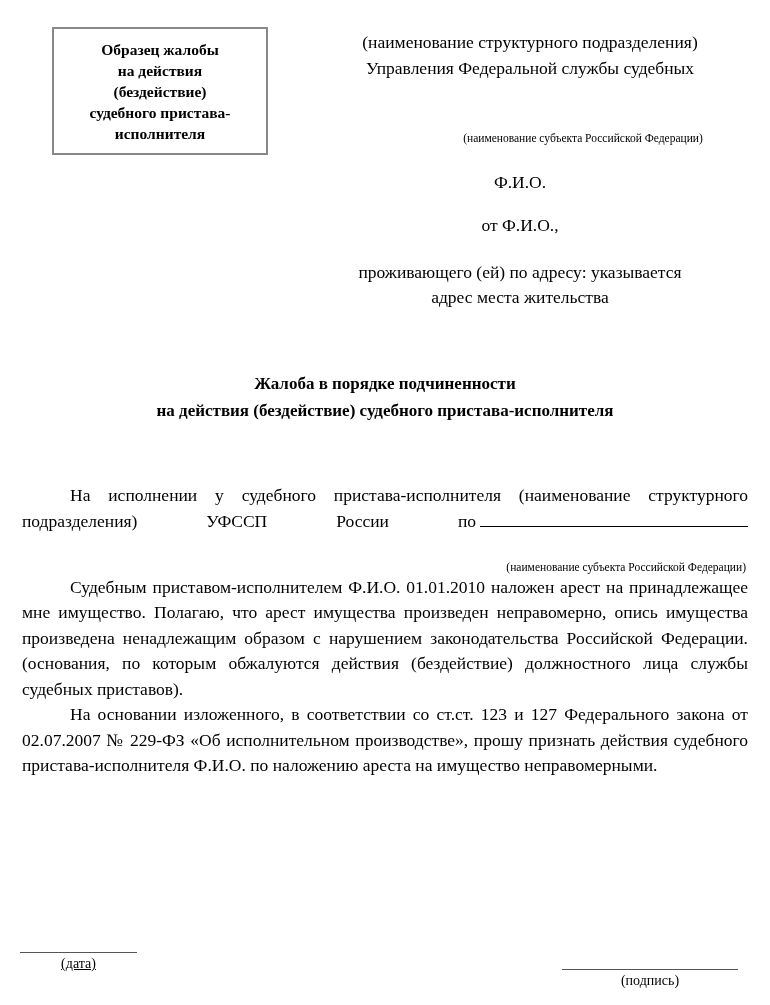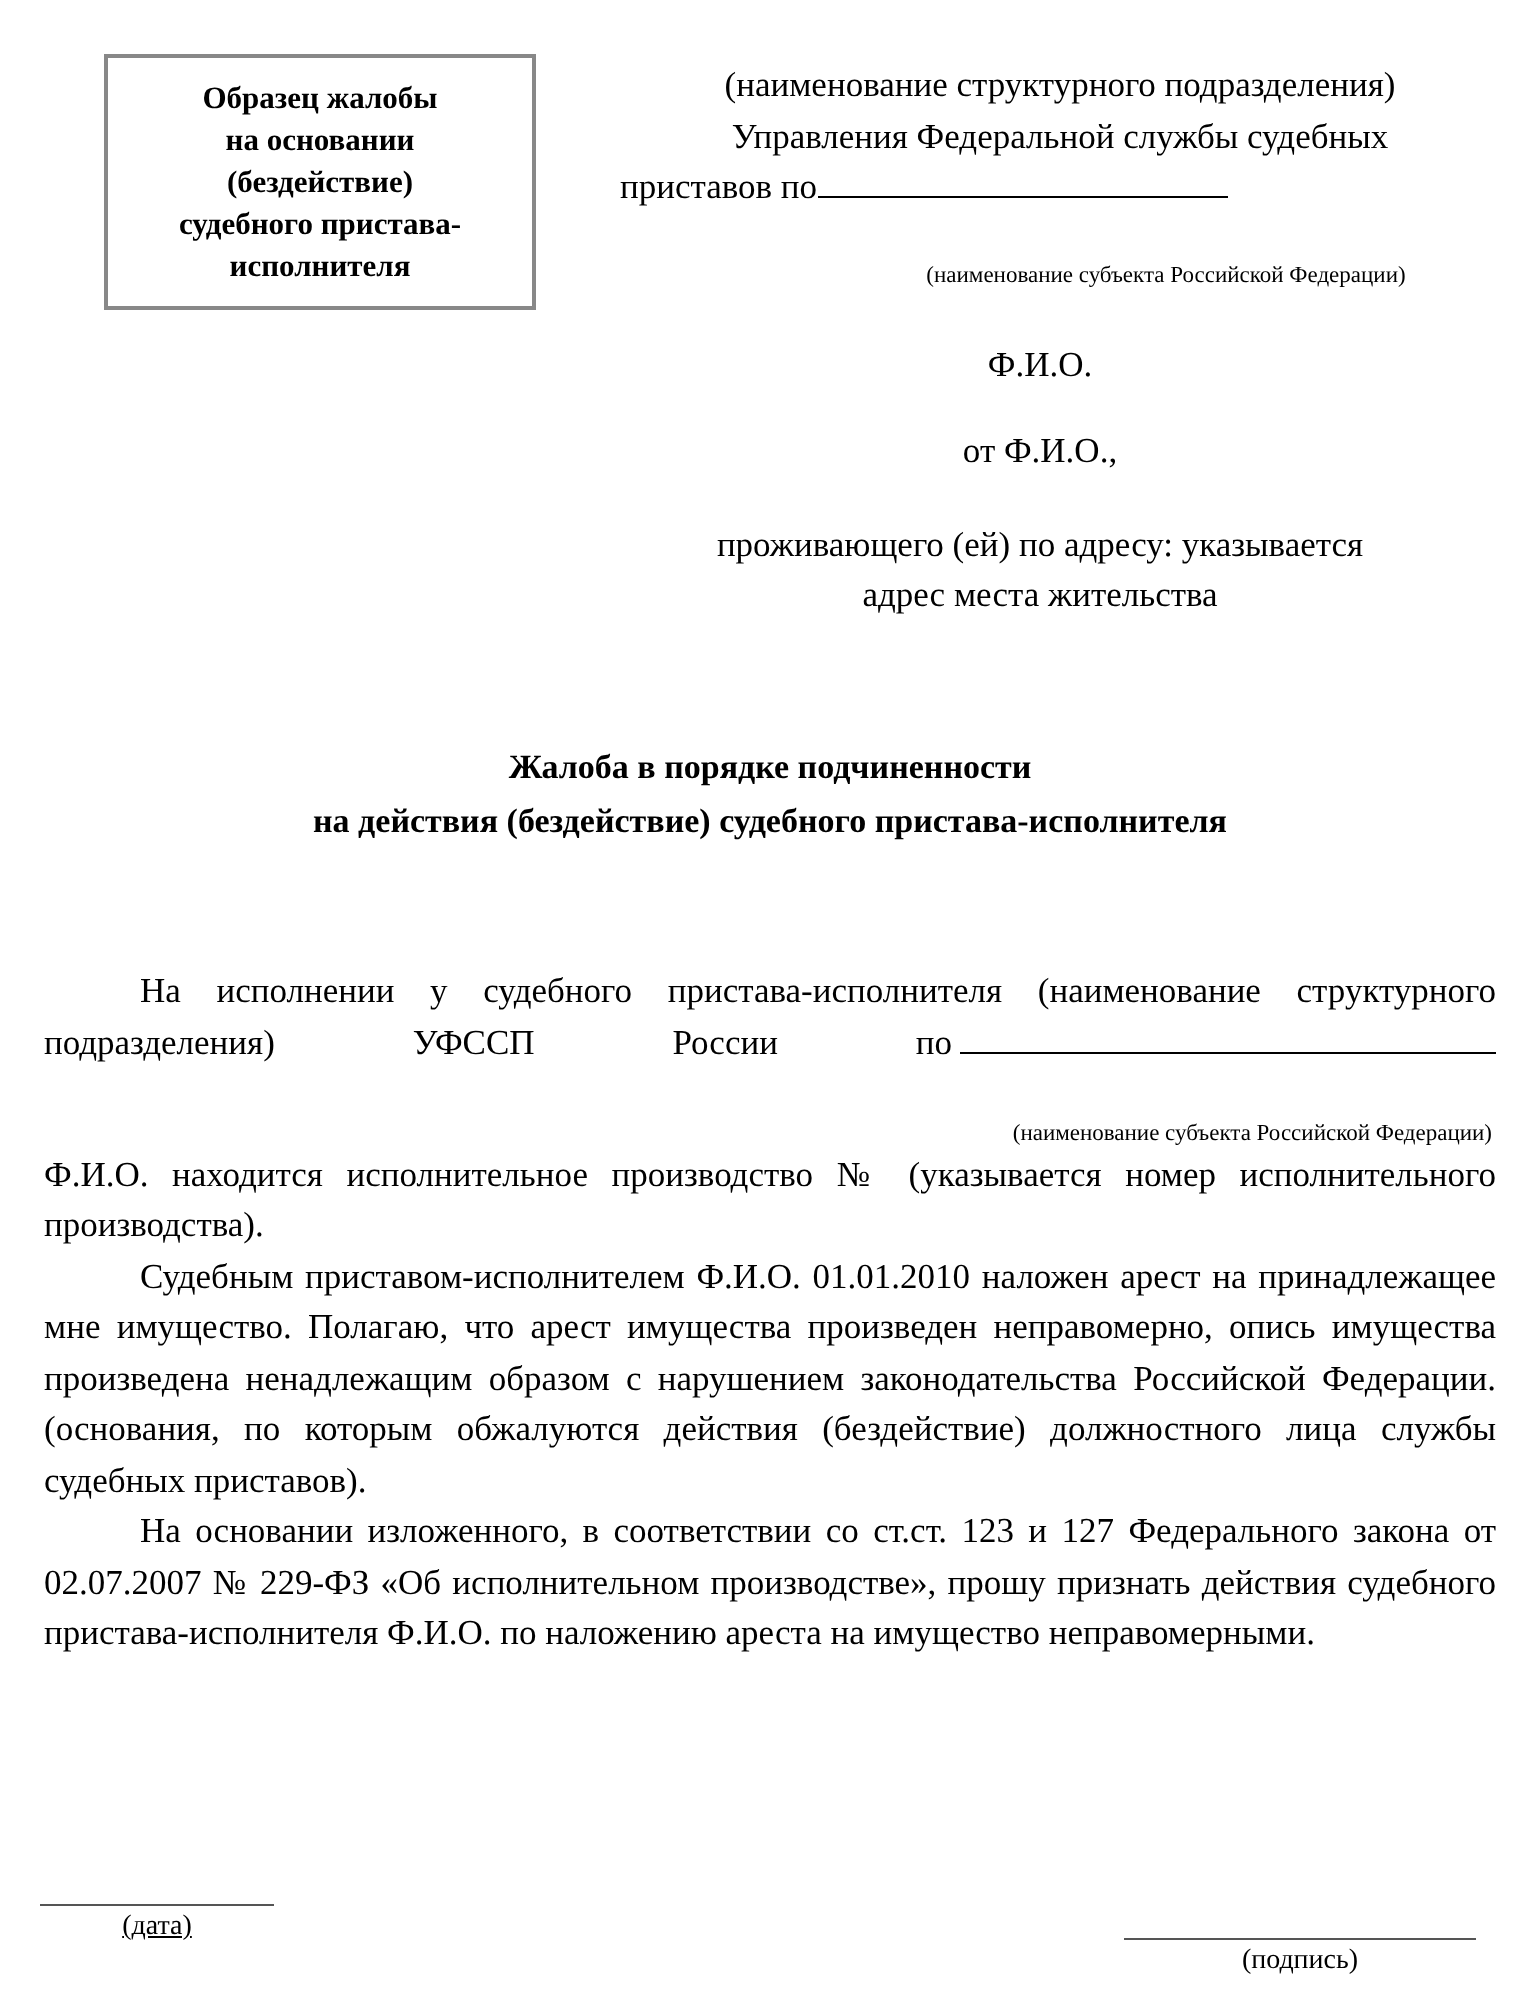--- a/index.html
+++ b/index.html
@@ -177,32 +177,29 @@
   .sig-date { left: 20px; top: 0; width: 117px; text-decoration: underline; }
   .sig-sign { left: 562px; top: 17px; width: 176px; }
 </style>
 </head>
 <body>
 
 <div class="page">
 
   <div class="sample-box">
     <span class="ln">Образец жалобы</span>
-    <span class="ln">на основании</span>
+    <span class="ln">на действия</span>
     <span class="ln">(бездействие)</span>
     <span class="ln">судебного пристава-</span>
     <span class="ln">исполнителя</span>
   </div>
 
   <div class="addressee">
     <div class="line-center">(наименование структурного подразделения)</div>
     <div class="line-center">Управления Федеральной службы судебных</div>
-    <div class="fill-row">
-      <span class="lead">приставов по</span><span class="fill-rule hdr-rule"></span>
-    </div>
     <div class="hdr-caption">(наименование субъекта Российской Федерации)</div>
   </div>
 
   <div class="from-block">
     <div class="fio">Ф.И.О.</div>
     <div class="ot-fio">от Ф.И.О.,</div>
     <div class="addr">проживающего (ей) по адресу: указывается</div>
     <div class="addr">адрес места жительства</div>
   </div>
 
@@ -211,21 +208,20 @@
     <div>на действия (бездействие) судебного пристава-исполнителя</div>
   </div>
 
   <div class="body-text">
 
     <div class="para-rule-wrap">
       <p class="justify-last"><span>На исполнении у судебного пристава-исполнителя (наименование структурного подразделения) УФССП России по</span><span class="inline-rule"></span></p>
       <span class="inline-rule-caption">(наименование субъекта Российской Федерации)</span>
     </div>
 
-    <p class="no-indent">Ф.И.О. находится исполнительное производство № (указывается номер исполнительного производства).</p>
 
     <p>Судебным приставом-исполнителем Ф.И.О. 01.01.2010 наложен арест на принадлежащее мне имущество. Полагаю, что арест имущества произведен неправомерно, опись имущества произведена ненадлежащим образом с нарушением законодательства Российской Федерации. (основания, по которым обжалуются действия (бездействие) должностного лица службы судебных приставов).</p>
 
     <p>На основании изложенного, в соответствии со ст.ст. 123 и 127 Федерального закона от 02.07.2007 № 229-ФЗ «Об исполнительном производстве», прошу признать действия судебного пристава-исполнителя Ф.И.О. по наложению ареста на имущество неправомерными.</p>
   </div>
 
   <div class="footer">
     <div class="sig-slot sig-date">
       <div class="rule"></div>
       <span class="cap">(дата)</span>

